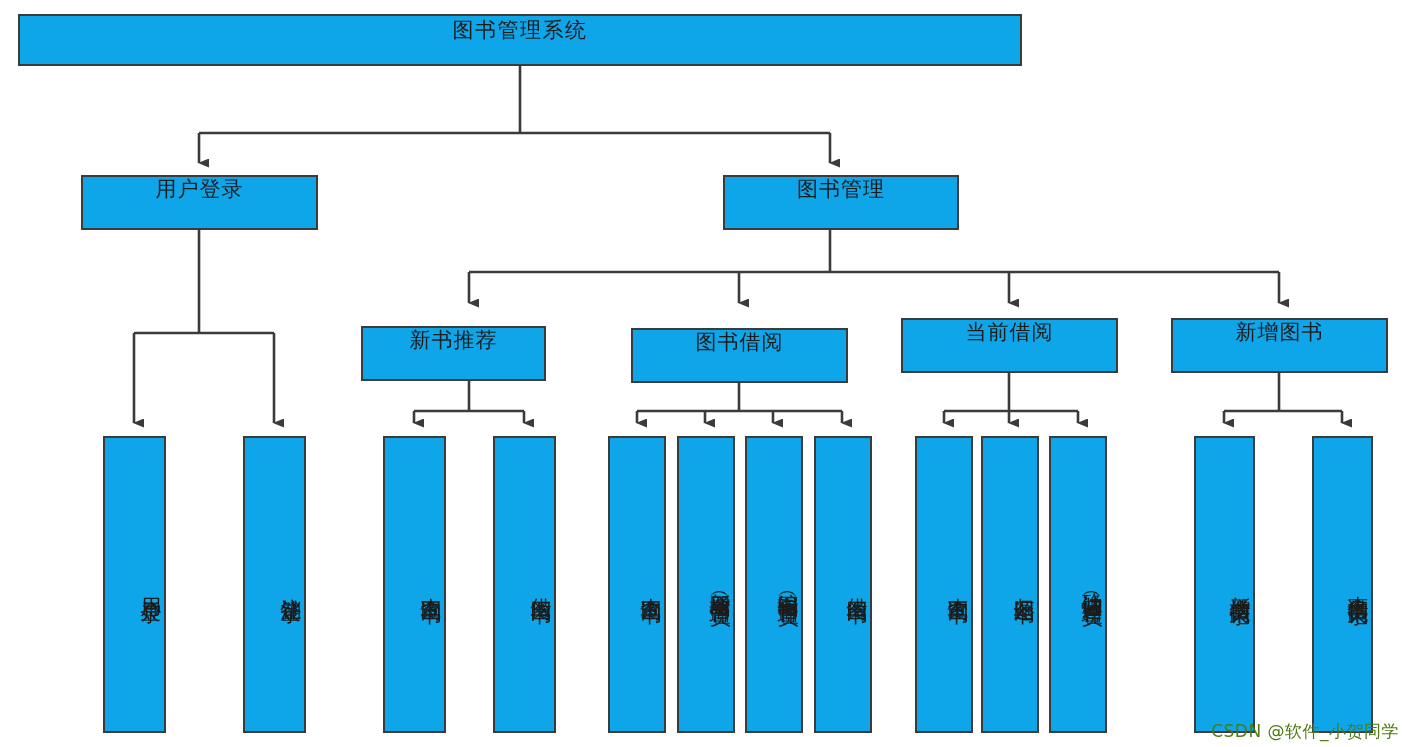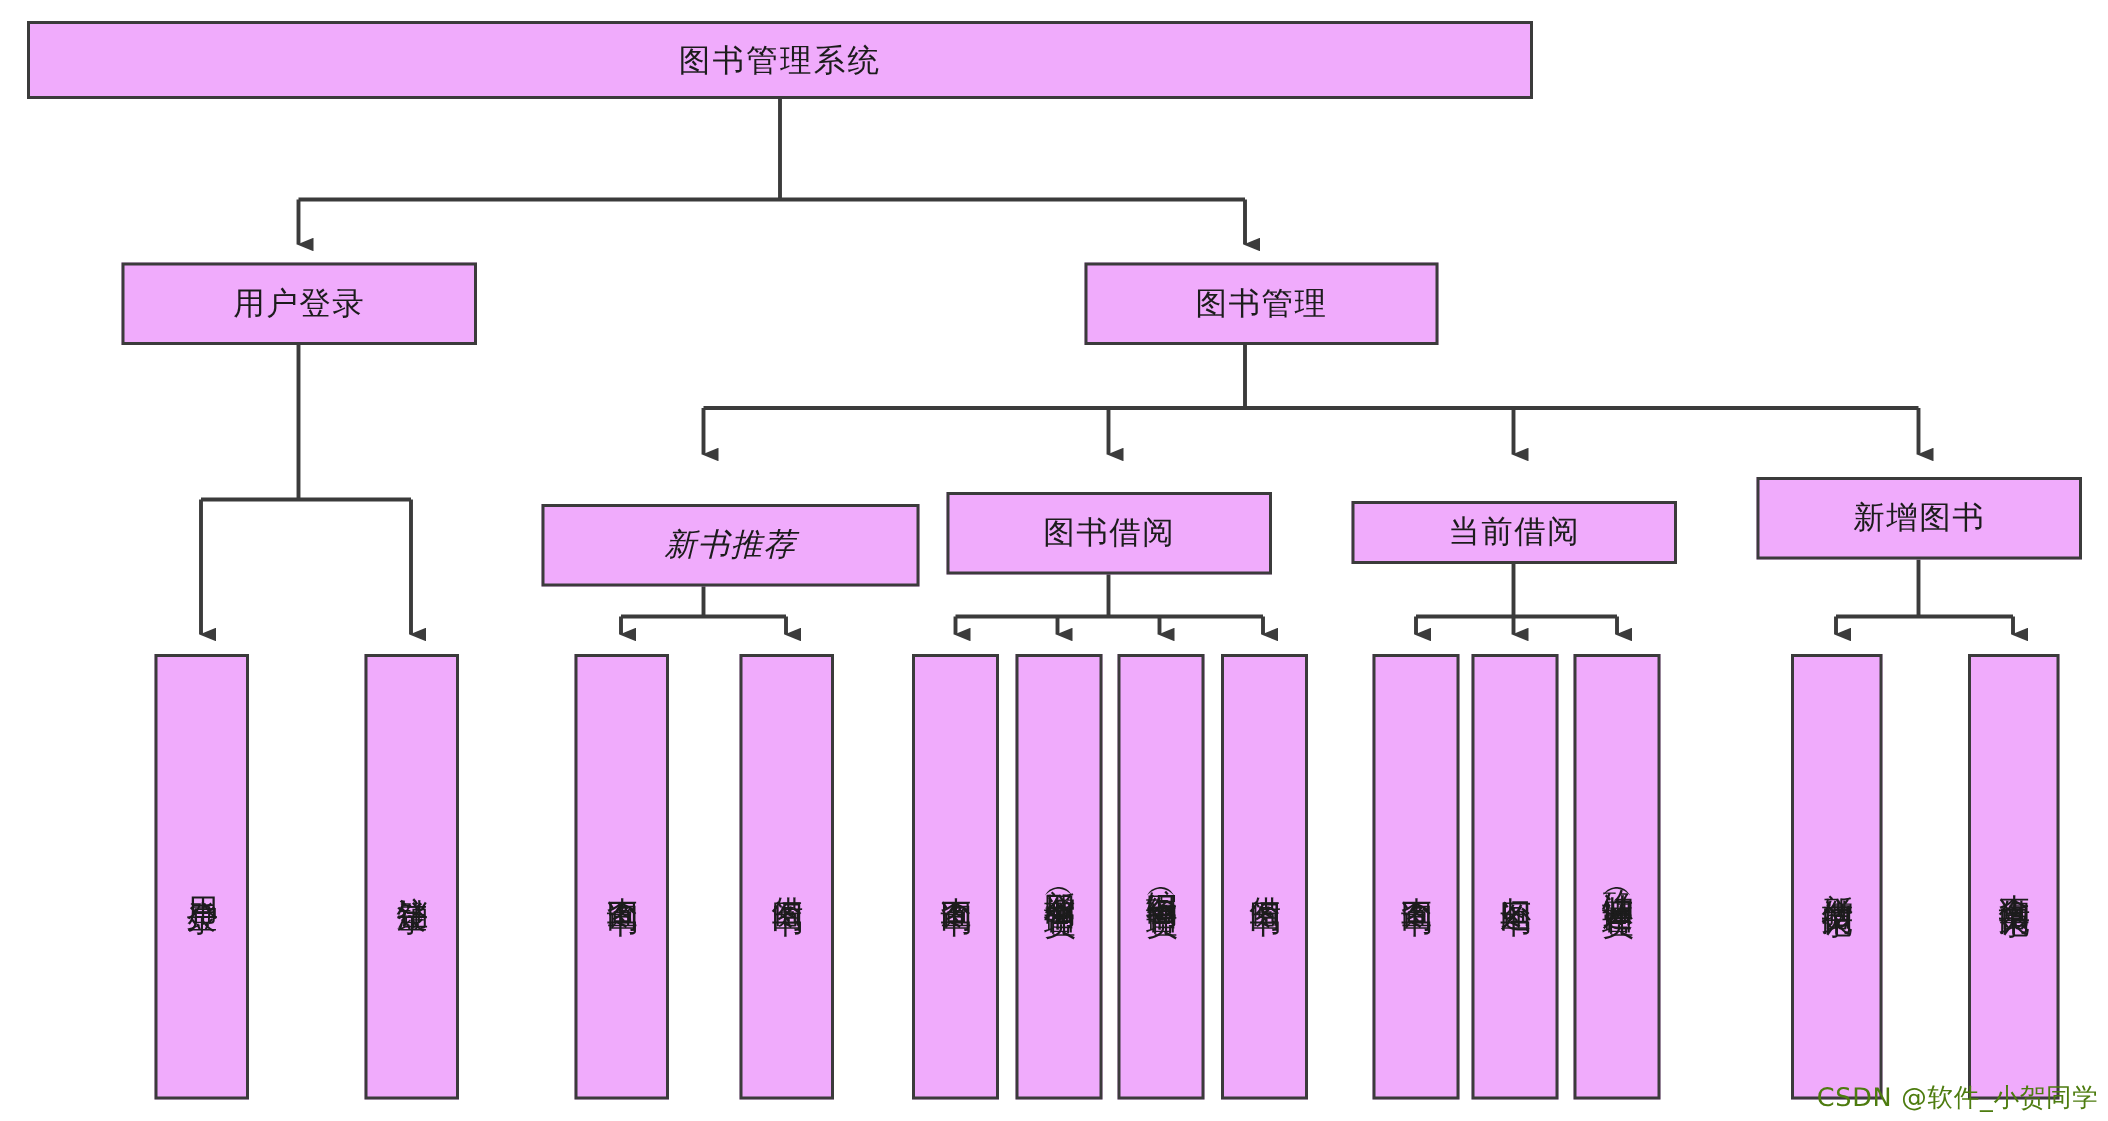--- a/index.html
+++ b/index.html
@@ -18,24 +18,23 @@
   #edges{
     position:absolute;
     left:0; top:0;
     width:1405px;
     height:747px;
     pointer-events:none;
   }
   .node{
     position:absolute;
     box-sizing:border-box;
-    background:#f0abfc;
+    background:#0ea5e9;
     border:2px solid #3b3b3b;
     display:flex;
-    align-items:center;
     justify-content:center;
     color:#1c1c1c;
     z-index:2;
   }
   .node.h{
     font-size:21px;
     letter-spacing:1px;
     line-height:1.2;
   }
   .node.root{
@@ -128,27 +127,27 @@
     <span>图书管理系统</span>
   </div>
 
   <div class="node h" style="left:81px;top:175px;width:237px;height:55px;">
     <span>用户登录</span>
   </div>
   <div class="node h" style="left:712px;top:175px;width:236px;height:55px;margin-left:11px;">
     <span>图书管理</span>
   </div>
 
-  <div class="node h" style="left:361px;top:336px;width:252px;height:55px;font-style:italic;">
+  <div class="node h" style="left:361px;top:326px;width:185px;height:55px;">
     <span>新书推荐</span>
   </div>
   <div class="node h" style="left:631px;top:328px;width:217px;height:55px;">
     <span>图书借阅</span>
   </div>
-  <div class="node h" style="left:901px;top:318px;width:217px;height:42px;margin-top:16px;">
+  <div class="node h" style="left:901px;top:318px;width:217px;height:55px;">
     <span>当前借阅</span>
   </div>
   <div class="node h" style="left:1171px;top:318px;width:217px;height:55px;">
     <span>新增图书</span>
   </div>
 
   <div class="node leaf" style="left:103px;top:436px;width:63px;height:297px;">
     <span class="txt">用户登录</span>
   </div>
   <div class="node leaf" style="left:243px;top:436px;width:63px;height:297px;">

